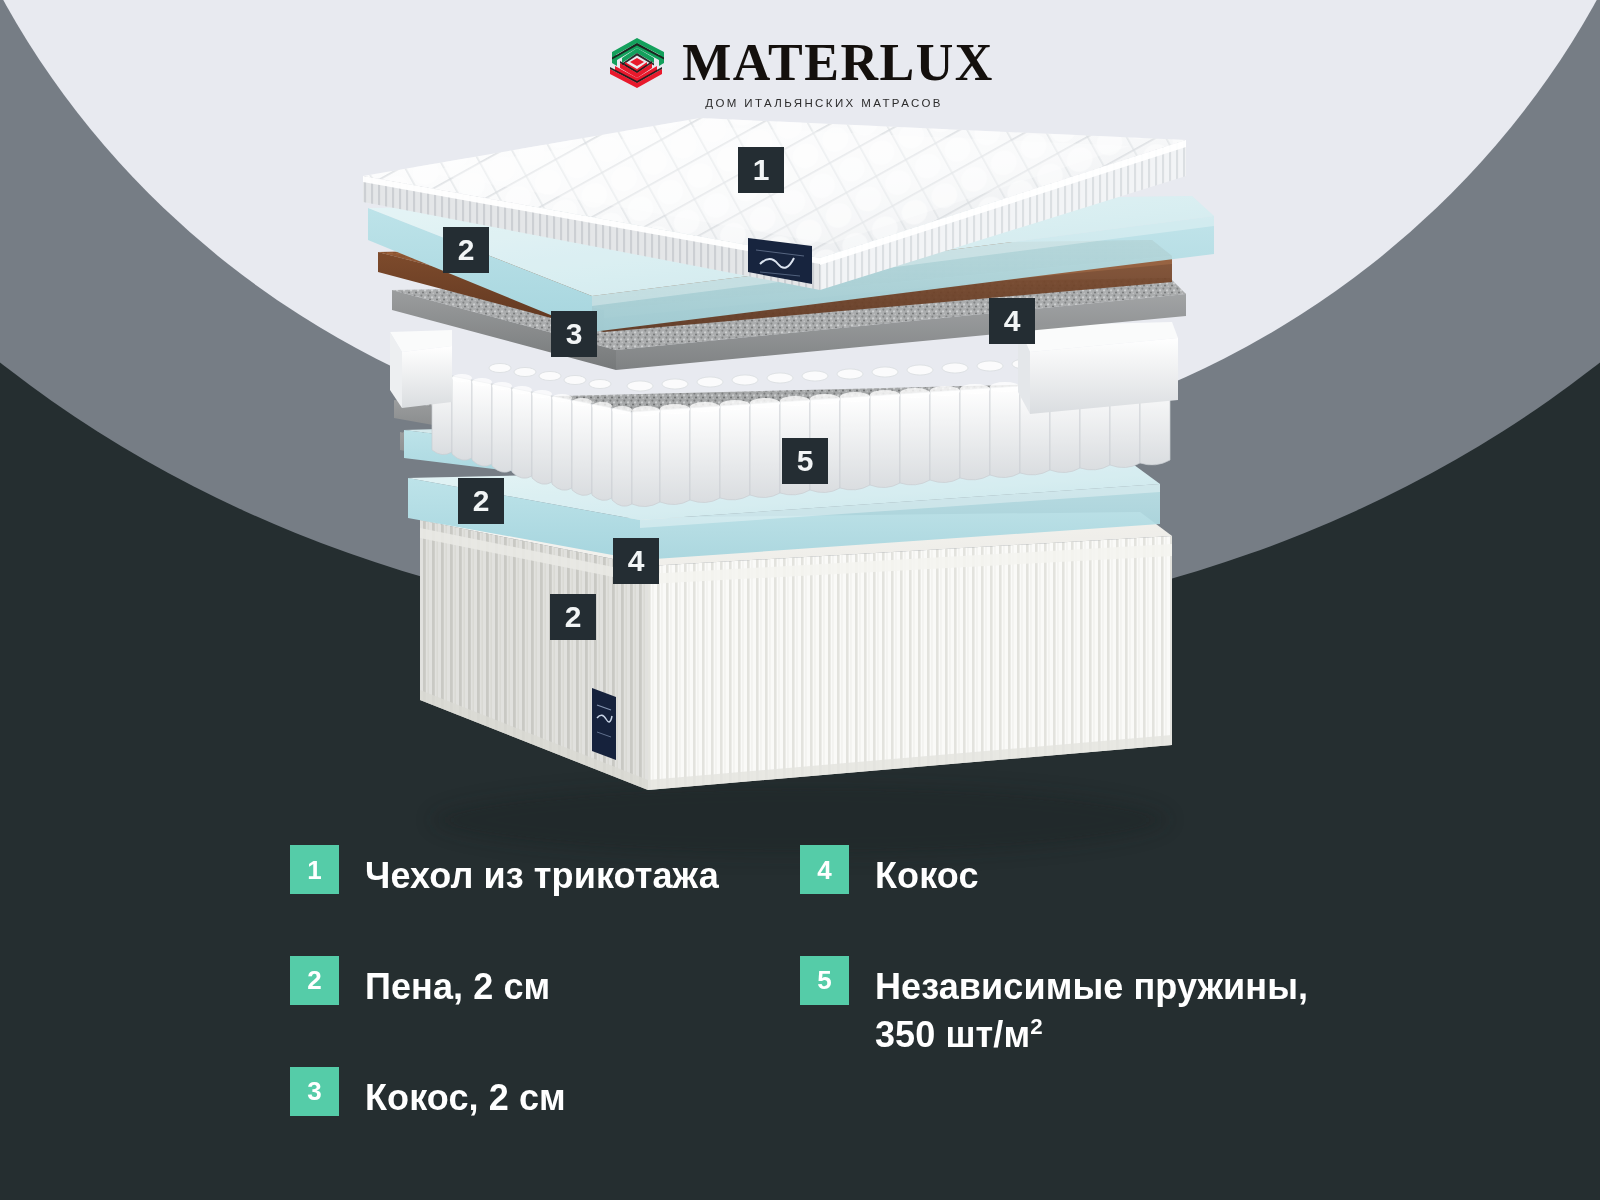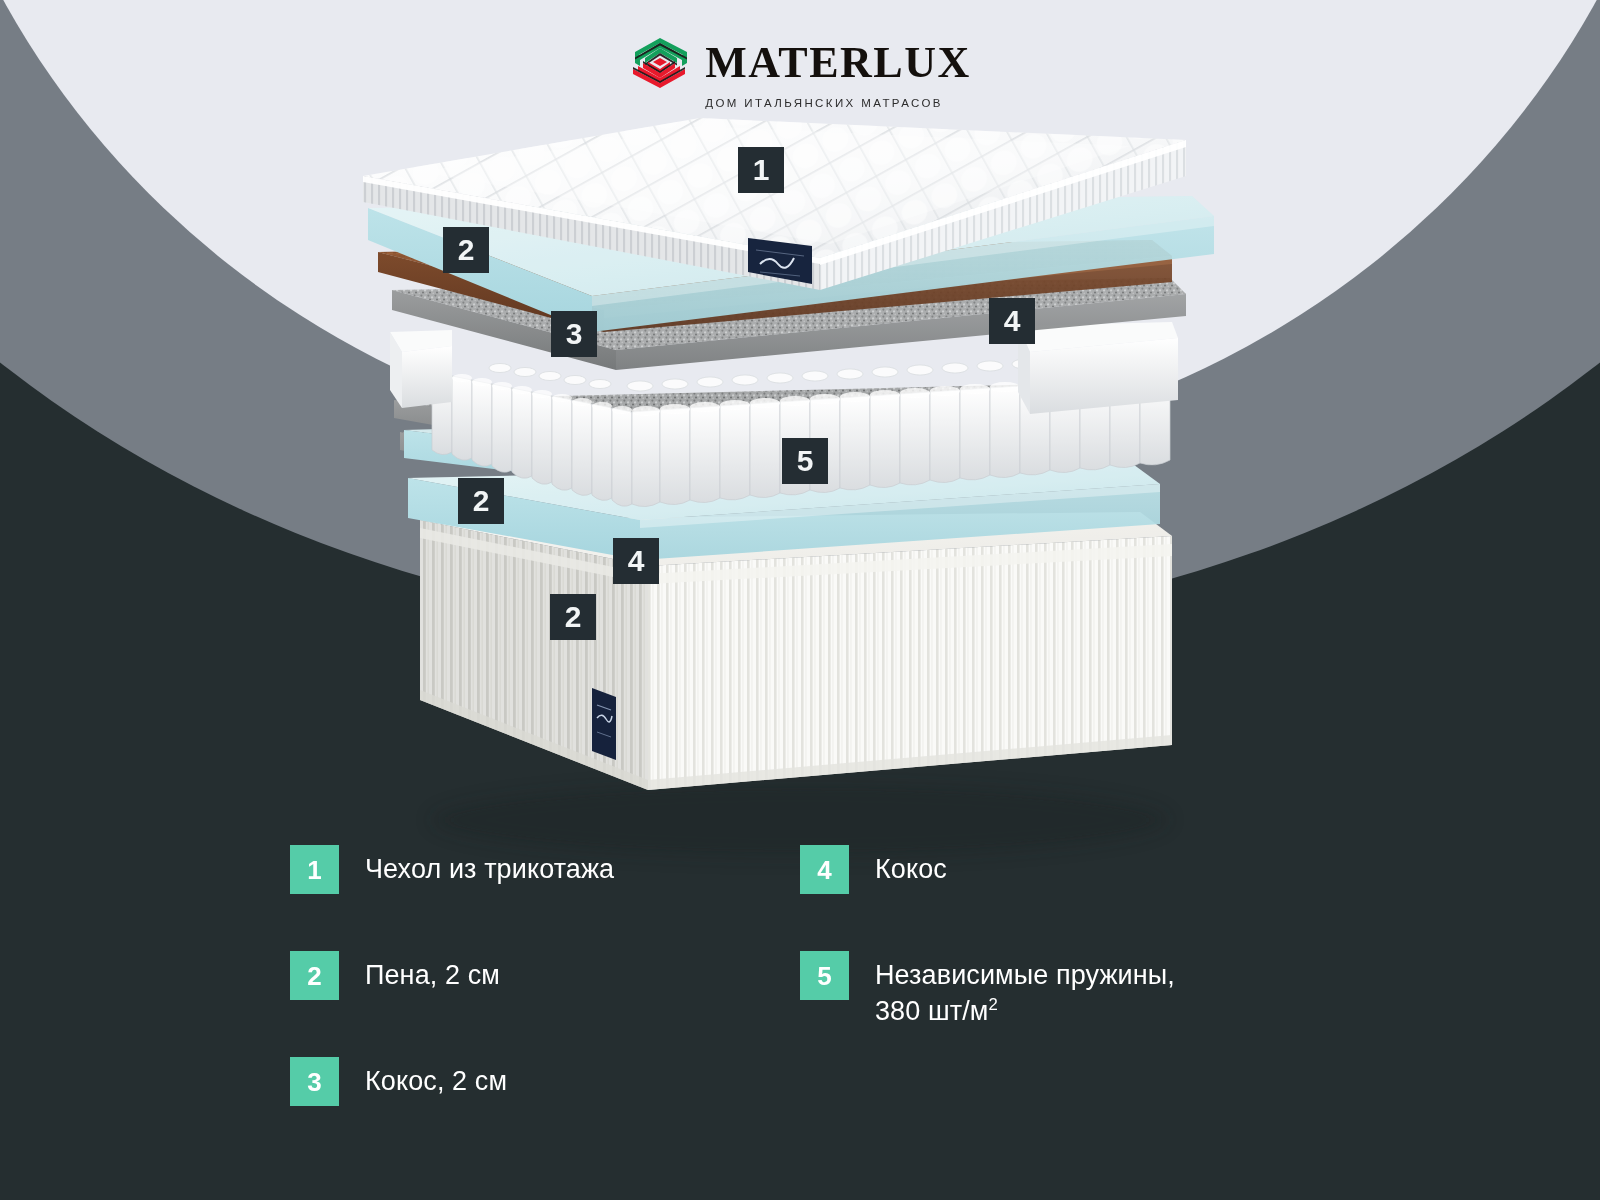--- a/index.html
+++ b/index.html
@@ -18,21 +18,21 @@
   
   .logo-block{
     position:absolute; top:36px; left:0; width:1600px;
     display:flex; flex-direction:column; align-items:center;
     z-index:40; pointer-events:none;
   }
   .logo-row{ display:flex; align-items:center; gap:14px; }
   .logo-mark{ width:62px; height:54px; display:block; }
   .logo-word{
     font-family:"Liberation Serif", serif;
-    font-size:44px; font-weight:700; letter-spacing:1.5px;
+    font-size:52px; font-weight:700; letter-spacing:1.5px;
     color:#14100d; line-height:1;
   }
   .logo-sub{
     margin-top:7px; margin-left:48px;
     font-size:11.5px; font-weight:400; letter-spacing:2.4px;
     color:#2c2c2c; text-transform:uppercase;
   }
 
   
   #mattress{ position:absolute; left:0; top:0; width:1600px; height:1200px; z-index:20; }
@@ -61,21 +61,21 @@
     margin-bottom:56px; min-height:50px;
   }
   .legend-num{
     flex:0 0 auto;
     width:49px; height:49px;
     background:#55CCA8; color:#ffffff;
     display:flex; align-items:center; justify-content:center;
     font-size:26px; font-weight:700; line-height:1;
   }
   .legend-label{
-    color:#FFFFFF; font-size:27px; font-weight:400;
+    color:#FFFFFF; font-size:36px; font-weight:700;
     line-height:1.33; padding-top:7px; letter-spacing:.1px;
   }
   .legend-label sup{ font-size:.62em; vertical-align:super; }
 </style>
 </head>
 <body>
 
 <svg id="bg" viewBox="0 0 1600 1200" preserveAspectRatio="none">
   <defs>
     <clipPath id="frameClip">
@@ -449,18 +449,18 @@
 
   <div class="legend-col">
     <div class="legend-item">
       <div class="legend-num">4</div>
       <div class="legend-label">Кокос</div>
     </div>
     <div class="legend-item">
       <div class="legend-num">5</div>
       <div class="legend-label">
         <span>Независимые пружины,</span><br>
-        <span>380 шт/м</span><sup>2</sup>
+        <span>350 шт/м</span><sup>2</sup>
       </div>
     </div>
   </div>
 
 </div>
 
 </body></html>

